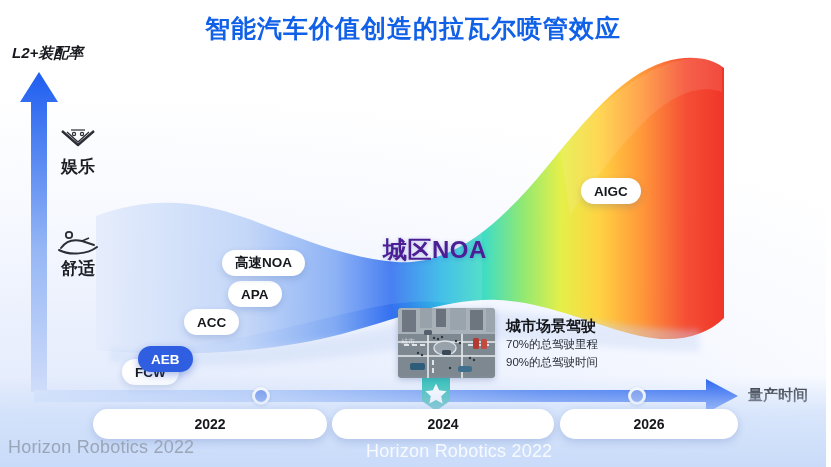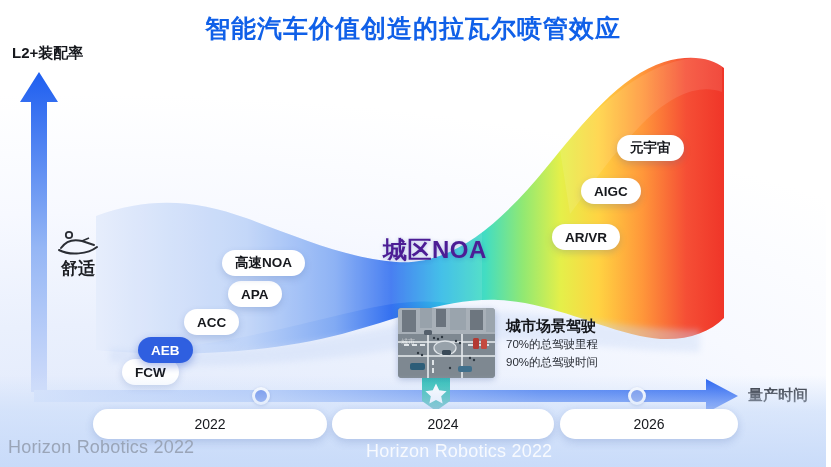--- a/index.html
+++ b/index.html
@@ -20,40 +20,40 @@
     background:linear-gradient(180deg, rgba(214,228,250,0) 0%, rgba(206,223,250,.72) 40%, rgba(199,218,249,.95) 100%);
   }
 
   
   .title{position:absolute;left:0;right:0;top:12px;text-align:center;
     font-size:25px;font-weight:bold;letter-spacing:1px;color:#1060e8;
     text-shadow:0 1px 0 rgba(255,255,255,.7);}
 
   
   .nozzle{position:absolute;left:0;top:0;width:831px;height:467px;}
-  .ylabel{position:absolute;left:12px;top:44px;font-size:15px;font-weight:bold;color:#16181d;white-space:nowrap;}
+  .ylabel{position:absolute;left:12px;top:44px;font-size:15px;font-weight:bold;color:#16181d;white-space:nowrap;font-style:italic;}
   .xlabel{position:absolute;left:748px;top:386px;font-size:15px;font-weight:bold;color:#16181d;white-space:nowrap;}
 
   
   .ycat{position:absolute;left:56px;width:44px;text-align:center;}
   .ycat .glyph{display:block;height:30px;}
   .ycat .ctext{display:block;font-size:17px;font-weight:bold;color:#1b1d22;line-height:1.06;margin-top:2px;}
   #ycat-ent{top:126px;}
   #ycat-com{top:228px;}
   #ycat-saf{top:308px;}
 
   
   .pill{position:absolute;display:flex;align-items:center;justify-content:center;
     height:26px;border-radius:14px;background:#ffffff;color:#16181d;
     font-size:13.5px;font-weight:bold;white-space:nowrap;padding:0 13px;
     box-shadow:0 3px 7px rgba(60,90,160,.22);}
   .pill.accent{background:#2f5fe0;color:#fff;box-shadow:0 3px 8px rgba(40,80,200,.40);}
 
   #pill-fcw{left:122px;top:359px;}
-  #pill-aeb{left:138px;top:337px;}
+  #pill-aeb{left:138px;top:346px;}
   #pill-acc{left:184px;top:309px;}
   #pill-apa{left:228px;top:281px;}
   #pill-hnoa{left:222px;top:250px;}
   #pill-arvr{left:552px;top:224px;}
   #pill-aigc{left:581px;top:178px;text-align:center;}
   #pill-meta{left:617px;top:135px;}
 
   
   .center-label{position:absolute;left:383px;top:234px;font-size:24px;font-weight:bold;
     color:#4c1d95;letter-spacing:.5px;text-shadow:0 1px 4px rgba(30,70,170,.30);}
@@ -63,21 +63,21 @@
   .thumb{width:97px;height:70px;border-radius:4px;overflow:hidden;position:relative;
     box-shadow:0 2px 6px rgba(50,80,150,.3);background:#9aa3ad;}
   .thumb svg{display:block;}
   .ctext-block{padding-top:2px;}
   .ctitle{font-size:15px;font-weight:bold;color:#14161b;line-height:1.2;}
   .cline{font-size:11.5px;color:#2a2e36;line-height:1.35;margin-top:2px;}
 
   
   .tl-pill{position:absolute;height:30px;border-radius:15px;background:#fff;
     display:flex;align-items:center;justify-content:center;
-    font-size:14px;font-weight:normal;color:#16181d;
+    font-size:14px;font-weight:bold;color:#16181d;
     box-shadow:0 3px 8px rgba(70,100,170,.20);}
   #tl-2022{left:93px;top:409px;width:234px;}
   #tl-2024{left:332px;top:409px;width:222px;}
   #tl-2026{left:560px;top:409px;width:178px;}
 
   .node{position:absolute;width:18px;height:18px;border-radius:50%;
     background:#5f86e8;border:3.5px solid #ffffff;box-sizing:border-box;
     box-shadow:0 1px 3px rgba(40,70,150,.35);}
   #node-2022{left:252px;top:387px;}
   #node-2026{left:628px;top:387px;}
@@ -177,42 +177,52 @@
       <path d="M 422 378 L 450 378 L 450 401 L 436 411 L 422 401 Z" fill="url(#badgeGrad)"></path>
       <polygon fill="#ffffff" points="436,383.5 439.2,390.2 446.6,391.2 441.2,396.3 442.6,403.6 436,400.1 429.4,403.6 430.8,396.3 425.4,391.2 432.8,390.2"></polygon>
     </g>
   </svg>
 
   <div class="title">智能汽车价值创造的拉瓦尔喷管效应</div>
 
   <div class="ylabel">L2+装配率</div>
   <div class="xlabel">量产时间</div>
 
+  <div class="ycat" id="ycat-ent">
+    <span class="glyph">
+      <svg width="40" height="28" viewBox="0 0 40 28">
+        <path d="M4 5 L20 19 L36 5" fill="none" stroke="#2b2e35" stroke-width="2.4" stroke-linejoin="round"></path>
+        <path d="M9 6 L20 16 L31 6" fill="none" stroke="#2b2e35" stroke-width="1.3"></path>
+        <circle cx="16" cy="8" r="1.6" fill="none" stroke="#2b2e35" stroke-width="1.2"></circle>
+        <circle cx="24" cy="8" r="1.6" fill="none" stroke="#2b2e35" stroke-width="1.2"></circle>
+        <path d="M13 4 L27 4" stroke="#2b2e35" stroke-width="1.2"></path>
+      </svg>
+    </span>
+    <span class="ctext">娱乐</span>
+  </div>
 
   <div class="ycat" id="ycat-com">
     <span class="glyph">
       <svg width="44" height="28" viewBox="0 0 44 28">
         <circle cx="13" cy="7" r="3.2" fill="none" stroke="#2b2e35" stroke-width="1.8"></circle>
         <path d="M5 20 C10 13, 18 11, 26 13 L38 17" fill="none" stroke="#2b2e35" stroke-width="2" stroke-linecap="round"></path>
         <path d="M3 22 C14 28, 32 26, 41 19" fill="none" stroke="#2b2e35" stroke-width="2" stroke-linecap="round"></path>
         <path d="M26 13 L33 10" stroke="#2b2e35" stroke-width="1.6"></path>
       </svg>
     </span>
     <span class="ctext">舒适</span>
   </div>
 
 
   <div class="pill" id="pill-fcw">FCW</div>
   <div class="pill accent" id="pill-aeb">AEB</div>
   <div class="pill" id="pill-acc">ACC</div>
   <div class="pill" id="pill-apa">APA</div>
   <div class="pill" id="pill-hnoa">高速NOA</div>
-  <div class="pill" id="pill-arvr">AR/VR</div>
   <div class="pill" id="pill-aigc">AIGC</div>
-  <div class="pill" id="pill-meta">元宇宙</div>
 
   <div class="center-label">城区NOA</div>
 
   <div class="callout">
     <div class="thumb">
       <svg width="97" height="70" viewBox="0 0 97 70">
         <rect width="97" height="70" fill="#8f99a4"></rect>
         <rect x="0" y="0" width="97" height="26" fill="#a8b0b8"></rect>
         <rect x="0" y="26" width="97" height="44" fill="#7e8891"></rect>
         <rect x="4" y="2" width="14" height="22" fill="#6f7882"></rect>

